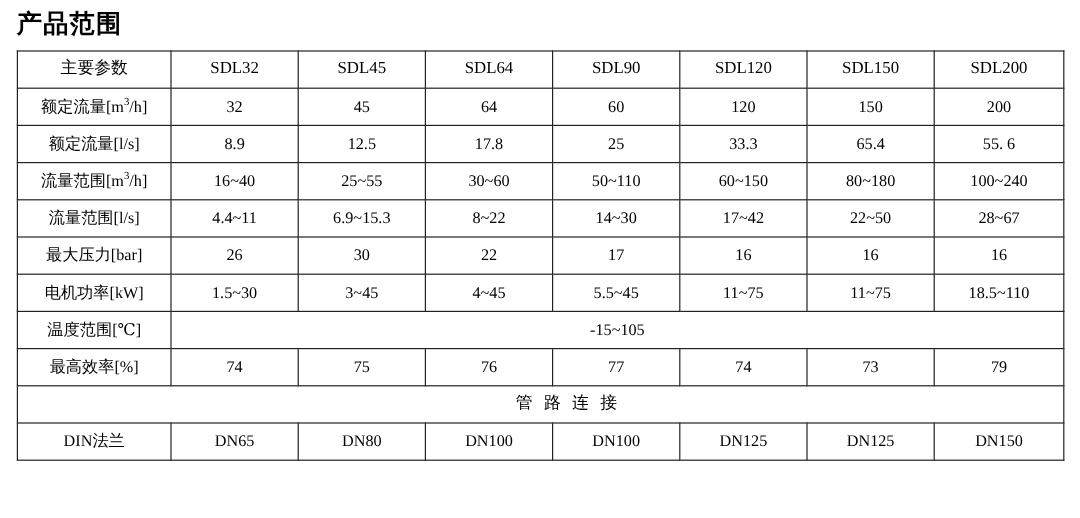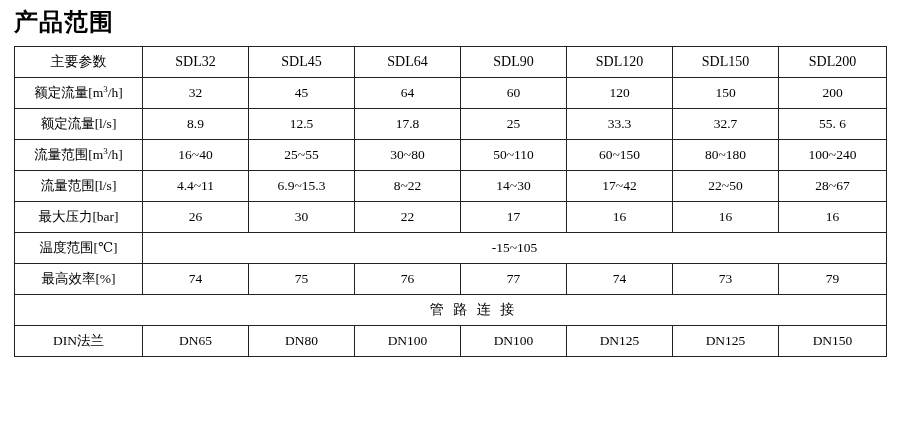--- a/index.html
+++ b/index.html
@@ -16,21 +16,21 @@
   }
   .page {
     width: 900px;
     height: 432px;
     position: relative;
     box-sizing: border-box;
   }
   .title {
     font-family: "Liberation Sans", "DejaVu Sans", sans-serif;
     font-weight: bold;
-    font-size: 24px;
+    font-size: 21px;
     letter-spacing: 1px;
     padding: 6px 16px 0 14px;
     color: #000;
   }
   .table-wrap {
     padding: 8px 14px 0 14px;
     box-sizing: border-box;
   }
   table.spec {
     border-collapse: collapse;
@@ -114,29 +114,29 @@
           <td>200</td>
         </tr>
 
         <tr>
           <td class="rowhead"><span>额定流量[l/s]</span><sup></sup><span></span></td>
           <td>8.9</td>
           <td>12.5</td>
           <td>17.8</td>
           <td>25</td>
           <td>33.3</td>
-          <td>32.7</td>
+          <td>65.4</td>
           <td>55. 6</td>
         </tr>
 
         <tr>
           <td class="rowhead"><span>流量范围[m</span><sup>3</sup><span>/h]</span></td>
           <td>16~40</td>
           <td>25~55</td>
-          <td>30~80</td>
+          <td>30~60</td>
           <td>50~110</td>
           <td>60~150</td>
           <td>80~180</td>
           <td>100~240</td>
         </tr>
 
         <tr>
           <td class="rowhead"><span>流量范围[l/s]</span><sup></sup><span></span></td>
           <td>4.4~11</td>
           <td>6.9~15.3</td>
@@ -151,20 +151,30 @@
           <td class="rowhead"><span>最大压力[bar]</span><sup></sup><span></span></td>
           <td>26</td>
           <td>30</td>
           <td>22</td>
           <td>17</td>
           <td>16</td>
           <td>16</td>
           <td>16</td>
         </tr>
 
+        <tr>
+          <td class="rowhead"><span>电机功率[kW]</span><sup></sup><span></span></td>
+          <td>1.5~30</td>
+          <td>3~45</td>
+          <td>4~45</td>
+          <td>5.5~45</td>
+          <td>11~75</td>
+          <td>11~75</td>
+          <td>18.5~110</td>
+        </tr>
 
         <tr>
           <td class="rowhead">温度范围[℃]</td>
           <td class="span-all" colspan="7">-15~105</td>
         </tr>
 
         <tr>
           <td class="rowhead">最高效率[%]</td>
           <td>74</td>
           <td>75</td>

